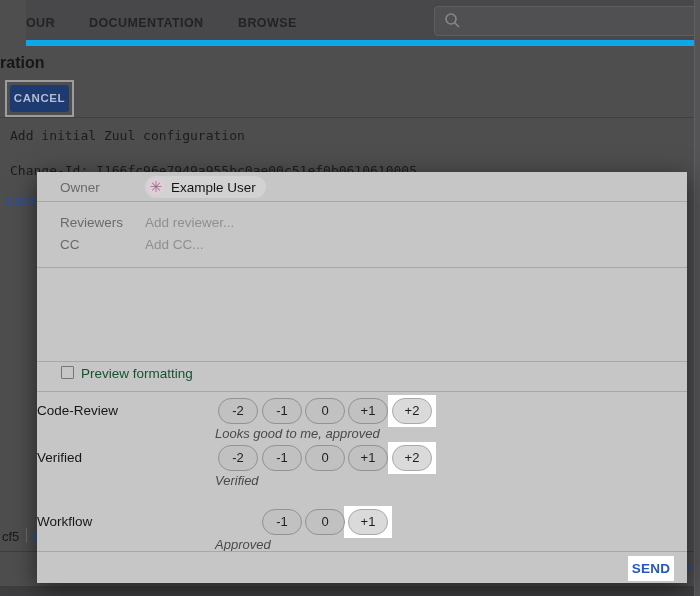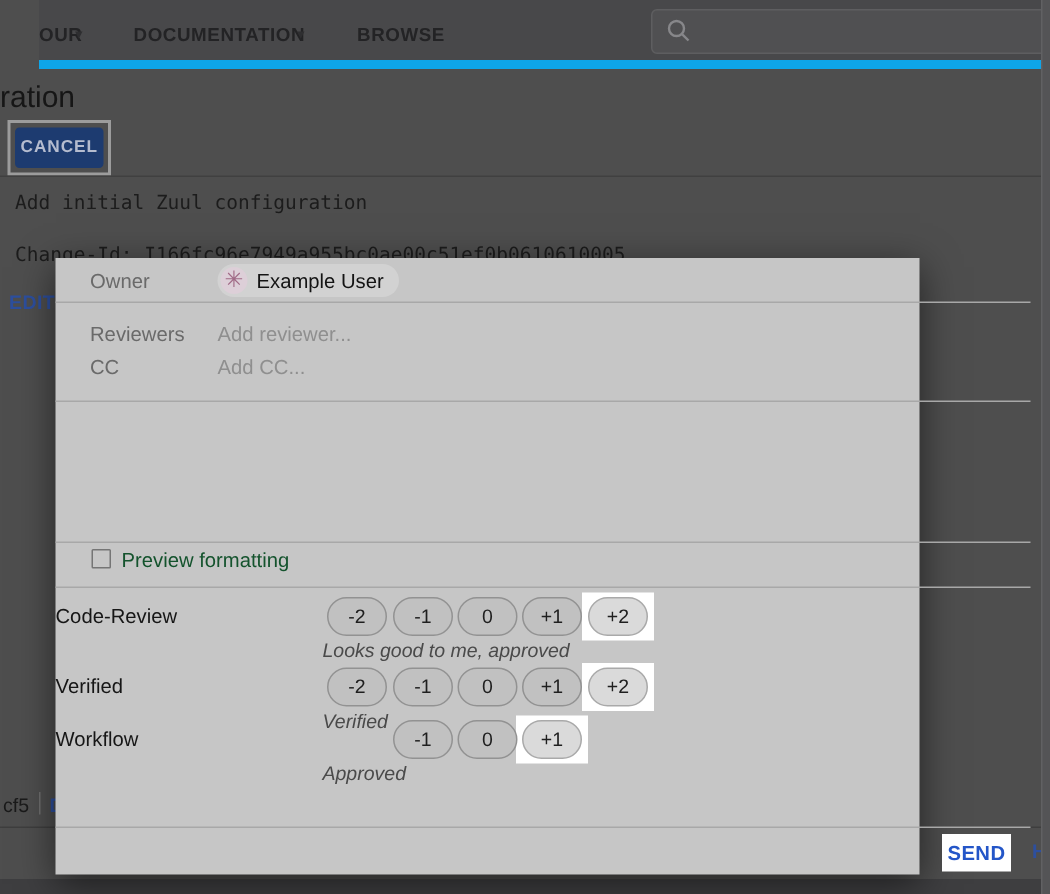--- a/index.html
+++ b/index.html
@@ -8,35 +8,35 @@
     font-family:"Liberation Sans",sans-serif;
     background:#4e4e4e;
   }
   .abs{position:absolute;}
   
   .topbar{left:0;top:0;width:700px;height:40px;background:#48484a;border-bottom:6px solid #0ea5e9;margin-left:26px;}
   .nav-item{position:absolute;top:16px;font-size:12.5px;font-weight:700;letter-spacing:.4px;color:#232325;}
   .caret{position:absolute;top:17px;font-size:10px;color:#2e2e30;}
   .searchbox{position:absolute;left:408px;top:6px;width:300px;height:28px;background:#505052;border:1px solid #5e5e60;border-radius:4px;}
   .search-glyph{position:absolute;left:9px;top:5px;}
-  .page-heading{left:0;top:54px;font-size:20px;font-weight:400;color:#161616;}
+  .page-heading{left:0;top:54px;font-size:16px;font-weight:700;color:#161616;}
   .reply-hl{left:5px;top:80px;width:69px;height:37px;border:2px solid #9c9c9c;box-sizing:border-box;}
   .reply-btn{left:10px;top:85px;width:59px;height:27px;background:#1d3b70;border-radius:3px;color:#b5bccf;
     font-size:11.5px;font-weight:700;letter-spacing:.6px;text-align:center;line-height:27px;}
   .hdiv-dark{left:0;width:700px;height:1px;background:#404040;}
   .mono-line{left:10px;font-family:"DejaVu Sans Mono",monospace;font-size:13px;color:#1c1c1c;white-space:pre;}
   .edit-link{left:6px;top:194px;font-size:13px;font-weight:700;color:#2d4f9e;letter-spacing:.3px;}
   .frag-cf5{left:2px;top:529px;font-size:13px;color:#1a1a1a;}
   .vsep{left:26px;top:528px;width:1px;height:15px;background:#6e6e6e;}
   .frag-d{left:33px;top:529px;font-size:13px;font-weight:700;color:#2d4f9e;}
   .frag-ho{left:688px;top:560px;font-size:13px;font-weight:700;color:#2d4f9e;letter-spacing:.3px;}
   .footer-bar{left:0;top:586px;width:700px;height:10px;background:#3e3e40;}
   .scroll-strip{left:694px;top:0;width:6px;height:596px;background:#545456;border-left:1px solid #616163;box-sizing:border-box;}
   
-  .modal{left:37px;top:172px;width:576px;height:411px;background:#c6c6c6;box-shadow:0 6px 24px rgba(0,0,0,.55);}
+  .modal{left:37px;top:172px;width:650px;height:411px;background:#c6c6c6;box-shadow:0 6px 24px rgba(0,0,0,.55);}
   .mdiv{position:absolute;left:0;width:650px;height:1px;background:#a8a8a8;}
   .mlabel{position:absolute;left:23px;font-size:13.5px;color:#6a6a6a;}
   .mplace{position:absolute;left:108px;font-size:13.5px;color:#8f8f8f;text-align:right;}
   .chip{position:absolute;left:108px;top:4px;height:22px;border-radius:11px;background:#d2d2d2;
     display:flex;align-items:center;padding:0 10px 0 2px;}
   .avatar{width:18px;height:18px;border-radius:50%;background:#ddcfd8;color:#a06a86;font-size:15px;
     line-height:18px;text-align:center;margin-right:6px;}
   .chip-text{font-size:13.5px;color:#141414;}
   .msg-place{position:absolute;left:20px;top:103px;font-family:"DejaVu Sans Mono",monospace;font-size:13px;color:#7b7b7b;}
   .checkbox{position:absolute;left:24px;top:194px;width:13px;height:13px;border:1px solid #757575;
@@ -130,21 +130,21 @@
     <div class="vote-label">Verified</div>
     <div class="hlbox at5"></div>
     <div class="pill c1">-2</div>
     <div class="pill c2">-1</div>
     <div class="pill c3">0</div>
     <div class="pill c4">+1</div>
     <div class="pill c5 sel">+2</div>
     <div class="vote-desc">Verified</div>
   </div>
 
-  <div class="vote-row" style="top:308px;">
+  <div class="vote-row" style="top:337px;">
     <div class="vote-label">Workflow</div>
     <div class="hlbox at4"></div>
     <div class="pill c2">-1</div>
     <div class="pill c3">0</div>
     <div class="pill c4 sel">+1</div>
     <div class="vote-desc">Approved</div>
   </div>
 
   <div class="mdiv" style="top:379px;"></div>
 

